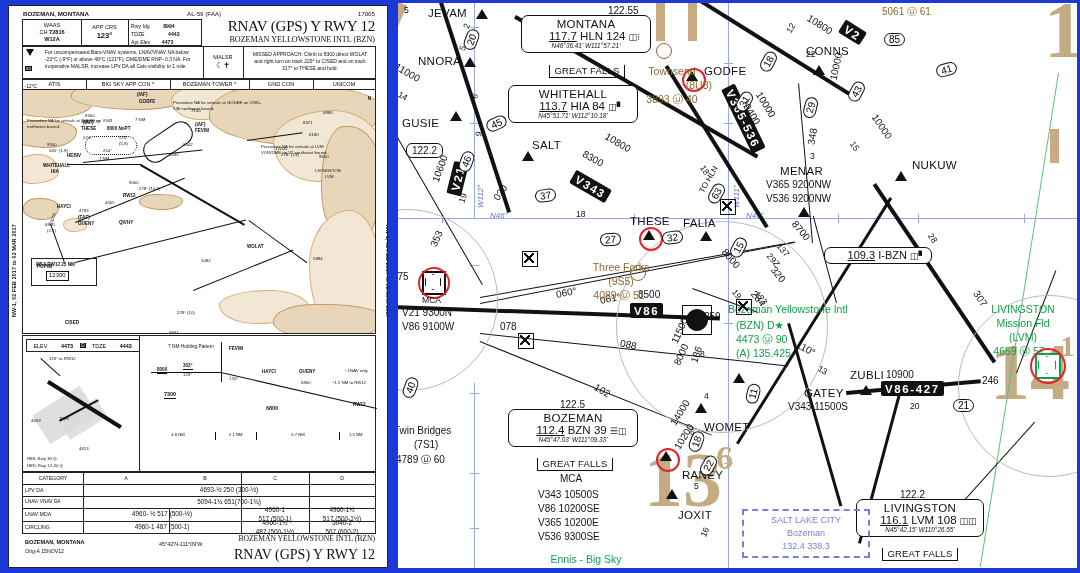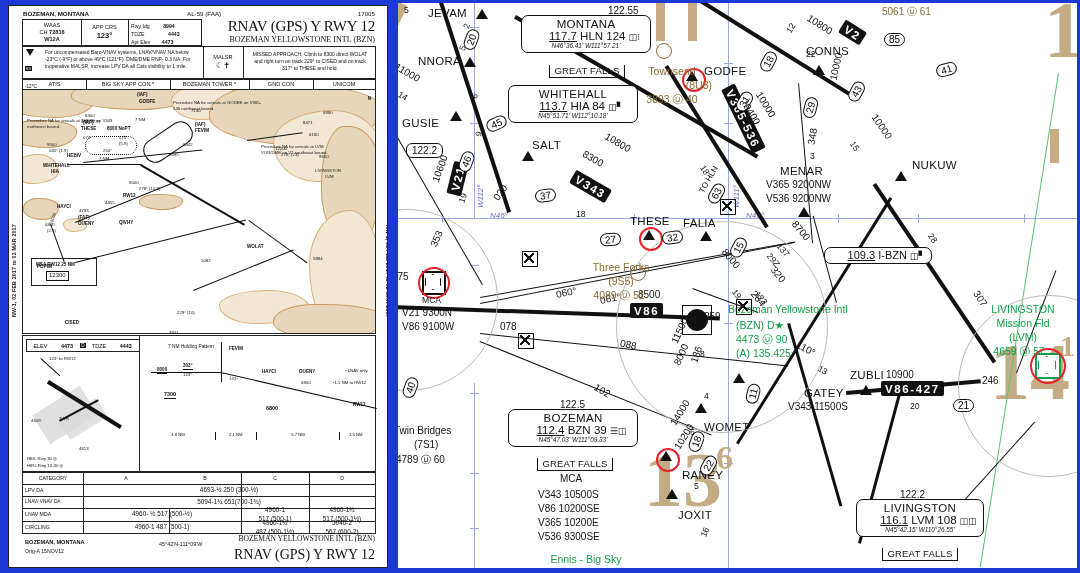--- a/index.html
+++ b/index.html
@@ -679,20 +679,25 @@
       <div class="grn" style="left:556px;top:342px;width:130px;">4659 ⓤ 57</div>
 
       <div class="lbl" style="left:162px;top:470px;">MCA</div>
       <div class="lbl" style="left:140px;top:486px;">V343 10500S</div>
       <div class="lbl" style="left:140px;top:500px;">V86 10200SE</div>
       <div class="lbl" style="left:140px;top:514px;">V365 10200E</div>
       <div class="lbl" style="left:140px;top:528px;">V536 9300SE</div>
 
       <div class="grn" style="left:128px;top:550px;width:120px;">Ennis - Big Sky</div>
 
+      <div class="slc" style="left:344px;top:506px;width:112px;">
+        <div>SALT LAKE CITY</div>
+        <div>Bozeman</div>
+        <div>132.4    338.3</div>
+      </div>
 
       <div style="position:absolute;left:124px;top:248px;width:14px;height:14px;border:1.4px solid #111;">
         <div style="position:absolute;left:1px;top:1px;width:10px;height:10px;background:
           linear-gradient(45deg,transparent 44%,#111 44%,#111 56%,transparent 56%),
           linear-gradient(-45deg,transparent 44%,#111 44%,#111 56%,transparent 56%);"></div>
       </div>
       <div style="position:absolute;left:120px;top:330px;width:14px;height:14px;border:1.4px solid #111;">
         <div style="position:absolute;left:1px;top:1px;width:10px;height:10px;background:
           linear-gradient(45deg,transparent 44%,#111 44%,#111 56%,transparent 56%),
           linear-gradient(-45deg,transparent 44%,#111 44%,#111 56%,transparent 56%);"></div>

